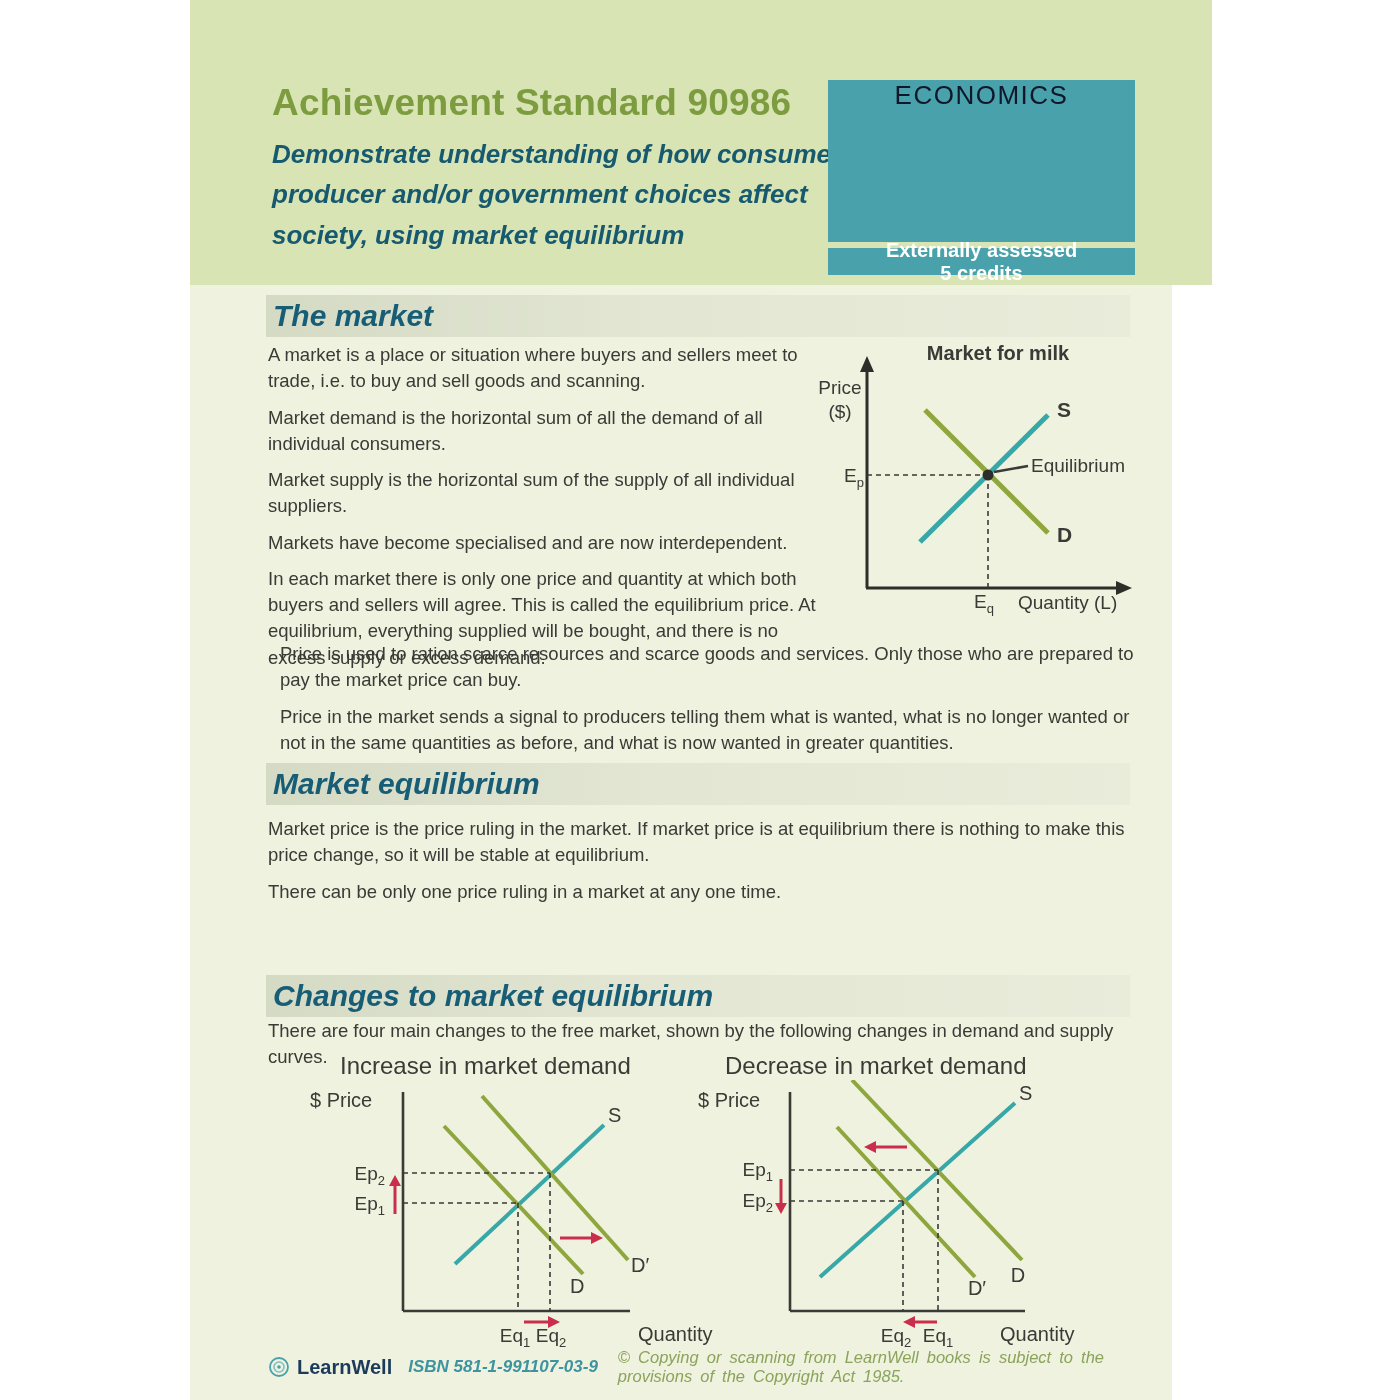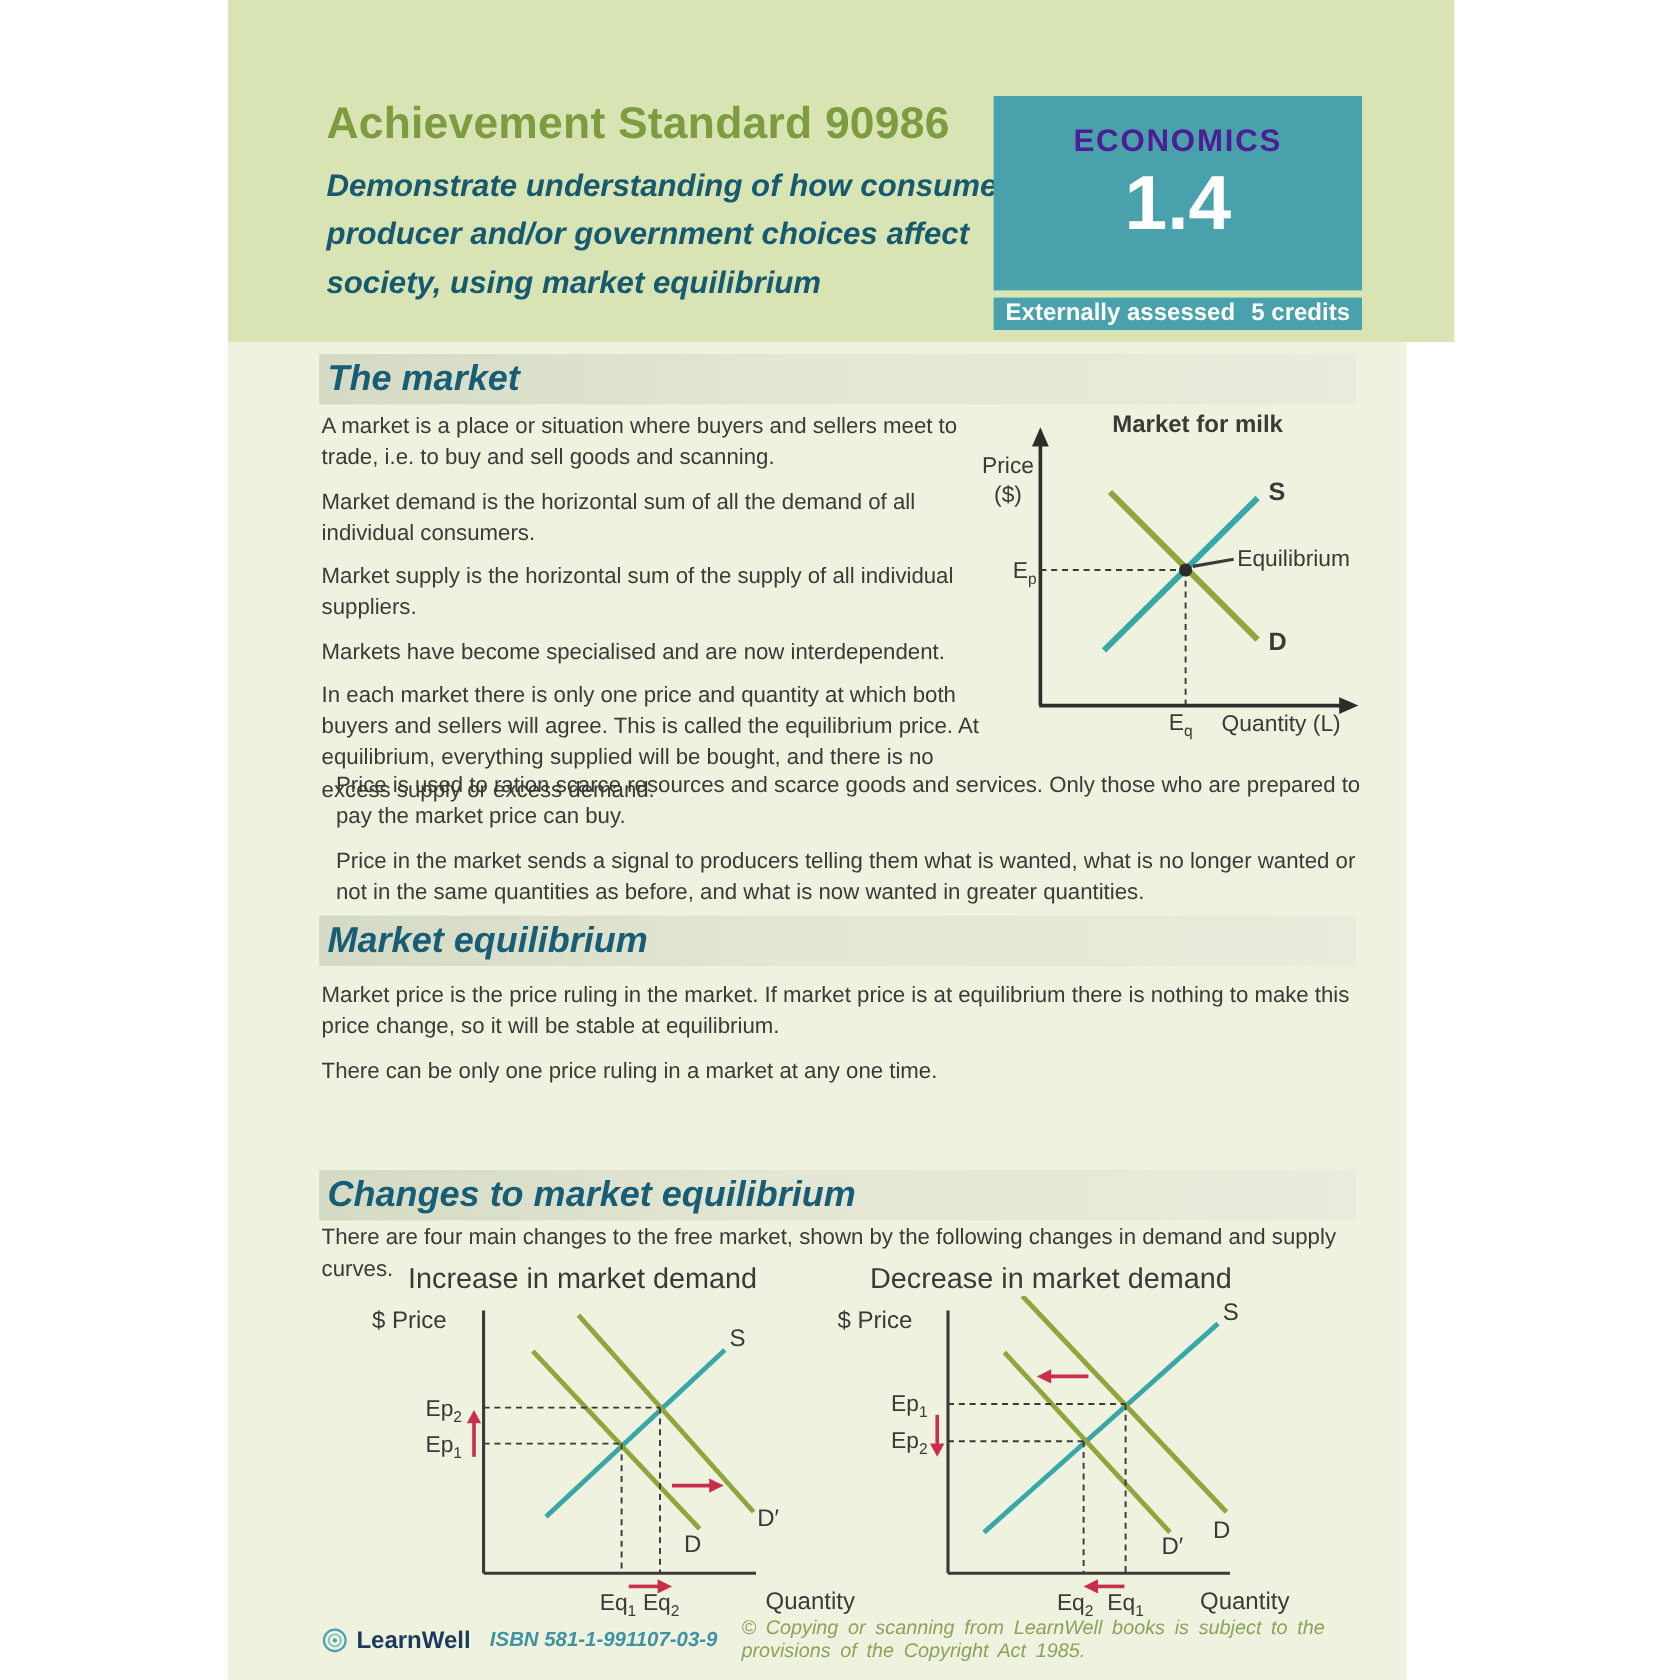--- a/index.html
+++ b/index.html
@@ -4,23 +4,23 @@
 <style>
   html,body{margin:0;padding:0;}
   body{background:#ffffff;font-family:"Liberation Sans",sans-serif;}
   .canvas{position:relative;width:1400px;height:1400px;background:#ffffff;overflow:hidden;}
   .page{position:absolute;left:190px;top:0;width:982px;height:1400px;background:#eef2de;}
   .header-band{position:absolute;left:0;top:0;width:1022px;height:285px;background:#d8e4b4;}
   .page-title{position:absolute;left:82px;top:82px;margin:0;font-size:37px;font-weight:bold;color:#7d9c3f;letter-spacing:0.2px;}
   .subtitle{position:absolute;left:82px;top:134px;margin:0;width:585px;font-size:26px;font-weight:bold;font-style:italic;color:#175a70;line-height:1.55;}
   .badge{position:absolute;left:638px;top:80px;width:307px;}
   .badge-main{height:162px;background:#49a2ab;text-align:center;}
-  .badge-subject{padding-top:22px;font-size:26px;font-weight:bold;color:#4c1d95;letter-spacing:1.5px;}
+  .badge-subject{font-size:26px;font-weight:normal;color:#0f172a;letter-spacing:1.5px;}
   .badge-level{font-size:64px;font-weight:bold;color:#ffffff;margin-top:4px;line-height:1;}
-  .badge-strip{margin-top:6px;height:27px;background:#49a2ab;display:flex;justify-content:space-between;align-items:center;padding:0 10px;}
+  .badge-strip{margin-top:6px;height:27px;background:#49a2ab;display:flex;justify-content:center;align-items:center;padding:0 10px;flex-direction:column;}
   .badge-strip span{color:#ffffff;font-weight:bold;font-size:20px;}
   .section-band{position:absolute;left:76px;width:864px;height:42px;background:linear-gradient(to right,#d5dac5 0%,#e2e6d2 45%,#e9ecda 100%);display:flex;align-items:center;}
   .section-band h2{margin:0;padding-left:7px;font-size:30px;font-weight:bold;font-style:italic;color:#175d76;}
   .band-market{top:295px;}
   .band-equilibrium{top:763px;}
   .band-changes{top:975px;}
   .narrow-col{position:absolute;left:78px;top:342px;width:558px;}
   .wide-col{position:absolute;left:90px;top:641px;width:874px;}
   .eq-col{position:absolute;left:78px;top:816px;width:874px;}
   .changes-intro{position:absolute;left:78px;top:1018px;width:886px;}
@@ -55,21 +55,20 @@
 
 <div class="canvas">
   <div class="page">
 
     <div class="header-band"></div>
     <h1 class="page-title">Achievement Standard 90986</h1>
     <p class="subtitle">Demonstrate understanding of how consumer, producer and/or government choices affect society, using market equilibrium</p>
     <div class="badge">
       <div class="badge-main">
         <div class="badge-subject">ECONOMICS</div>
-        <div class="badge-level">1.4</div>
       </div>
       <div class="badge-strip">
         <span>Externally assessed</span>
         <span>5 credits</span>
       </div>
     </div>
 
     <div class="section-band band-market">
       <h2>The market</h2>
     </div>

